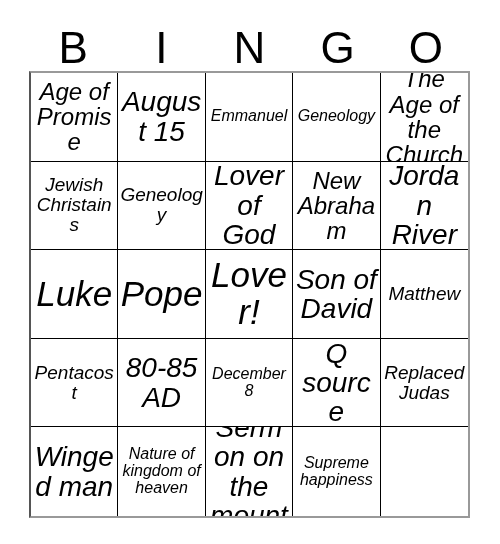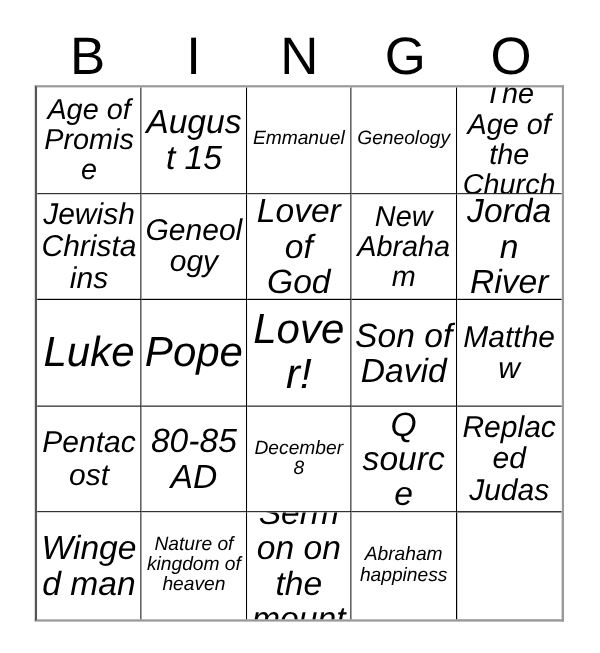--- a/index.html
+++ b/index.html
@@ -78,21 +78,21 @@
   .cell-text {
     display: block;
     width: 100%;
     line-height: 1.05;
     word-wrap: break-word;
   }
   
   .fs-xxl .cell-text { font-size: 35px; }
   .fs-xl  .cell-text { font-size: 28px; }
   .fs-lg  .cell-text { font-size: 24px; }
-  .fs-md  .cell-text { font-size: 25px; }
+  .fs-md  .cell-text { font-size: 19px; }
   .fs-sm  .cell-text { font-size: 16px; }
 </style>
 </head>
 <body>
 
 <div id="bingo-card">
 
   <div id="bingo-header">
     <div class="header-letter">B</div>
     <div class="header-letter">I</div>
@@ -169,17 +169,17 @@
     <div class="bingo-cell fs-xl">
         <span class="cell-text">Winged man</span>
       </div>
     <div class="bingo-cell fs-sm">
         <span class="cell-text">Nature of kingdom of heaven</span>
       </div>
     <div class="bingo-cell fs-xl">
         <span class="cell-text">Sermon on the mount</span>
       </div>
     <div class="bingo-cell fs-sm">
-        <span class="cell-text">Abraham happiness</span>
+        <span class="cell-text">Supreme happiness</span>
       </div>
   </div>
 
 </div>
 
 </body></html>

